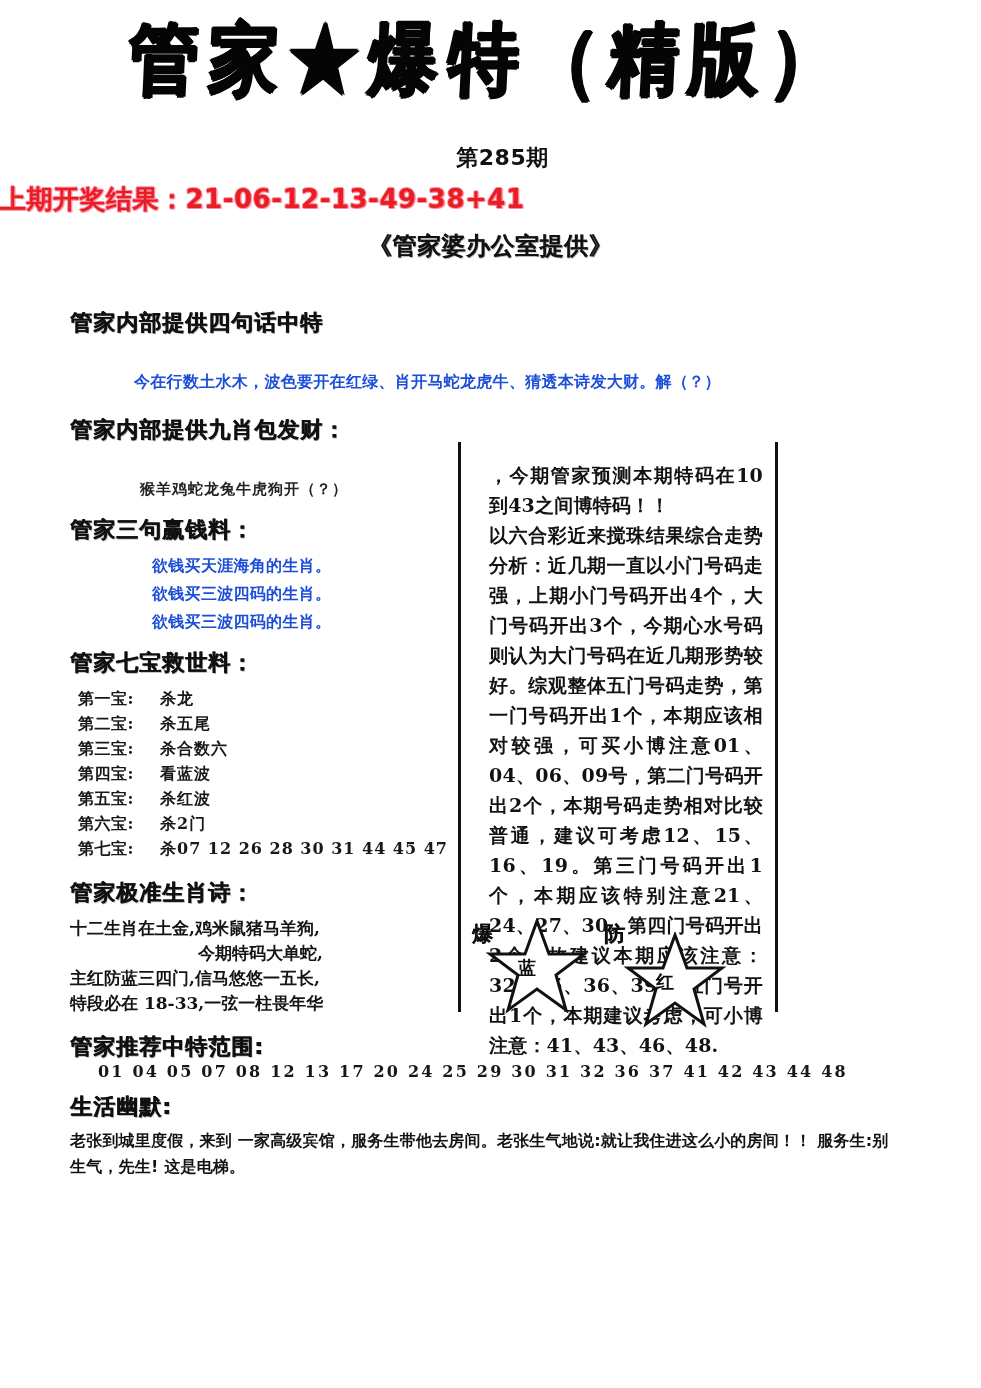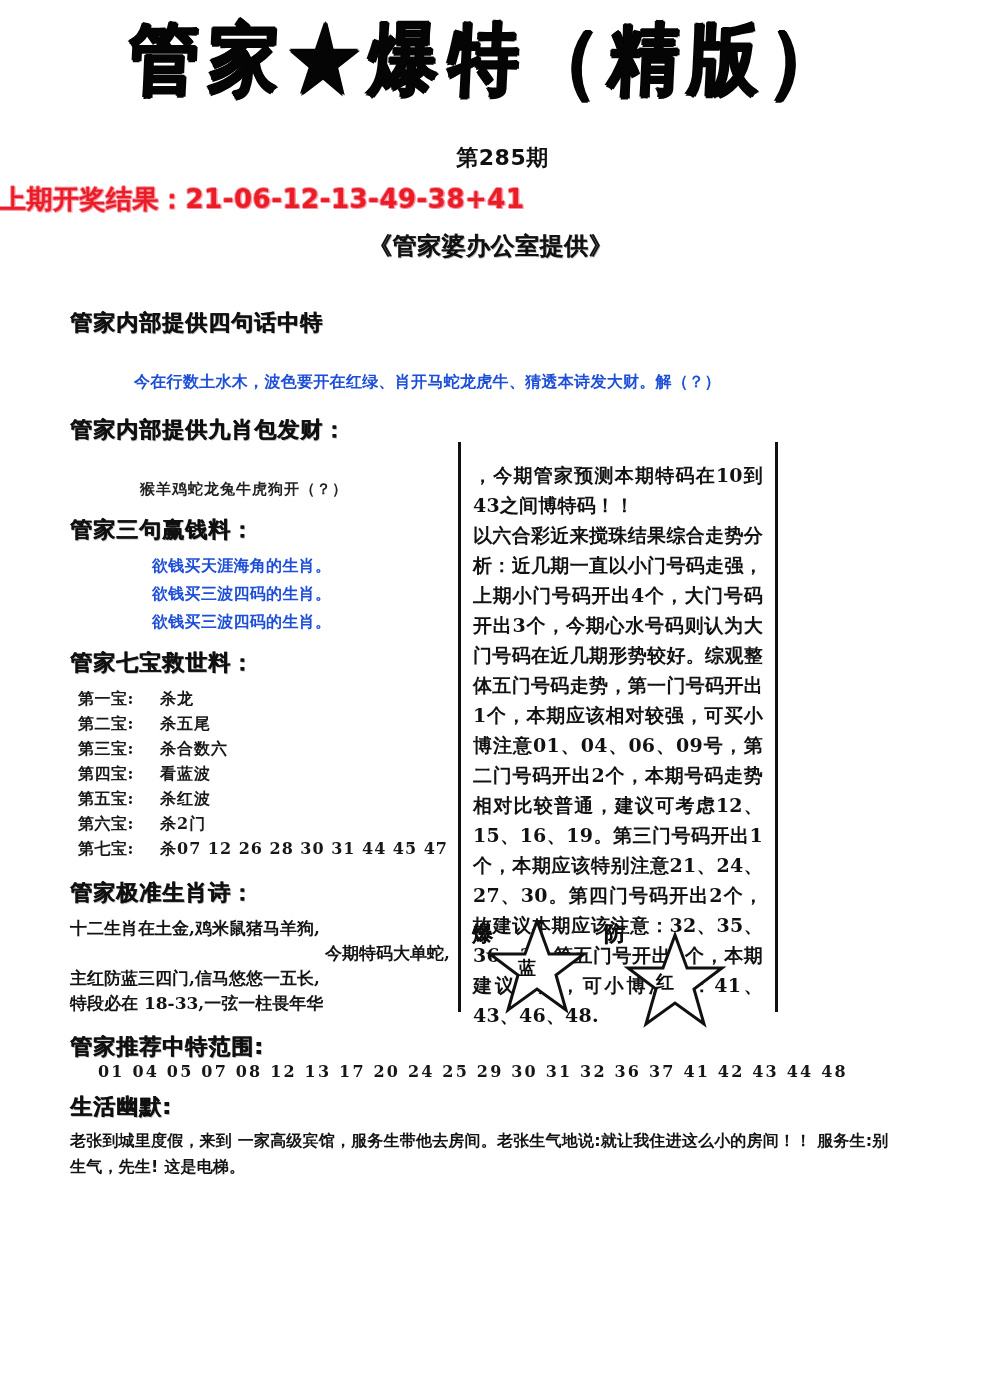--- a/index.html
+++ b/index.html
@@ -150,21 +150,21 @@
     left: 70px;
     top: 916px;
     width: 380px;
     font-family: "DejaVu Serif", "Liberation Serif", serif;
     font-size: 17px;
     font-weight: 700;
     color: #141414;
     line-height: 25px;
   }
   .poem-line { white-space: nowrap; }
-  .poem-line.indent { padding-left: 128px; text-align: right; }
+  .poem-line.indent { padding-left: 128px; }
 
   
   .num-row {
     position: absolute;
     left: 70px;
     top: 1062px;
     font-family: "DejaVu Serif", "Liberation Serif", serif;
     font-size: 16px;
     font-weight: 600;
     letter-spacing: 2.2px;
@@ -190,21 +190,21 @@
   
   .analysis-box {
     position: absolute;
     left: 458px;
     top: 442px;
     width: 320px;
     height: 570px;
     border-left: 3px solid #111;
     border-right: 3px solid #111;
     box-sizing: border-box;
-    padding: 18px 12px 0 12px;
+    padding: 18px 12px 0 28px;
   }
   .analysis-text {
     font-family: "DejaVu Serif", "Liberation Serif", serif;
     font-size: 19px;
     font-weight: 600;
     color: #121212;
     line-height: 30px;
     text-align: justify;
     letter-spacing: 0.2px;
   }

